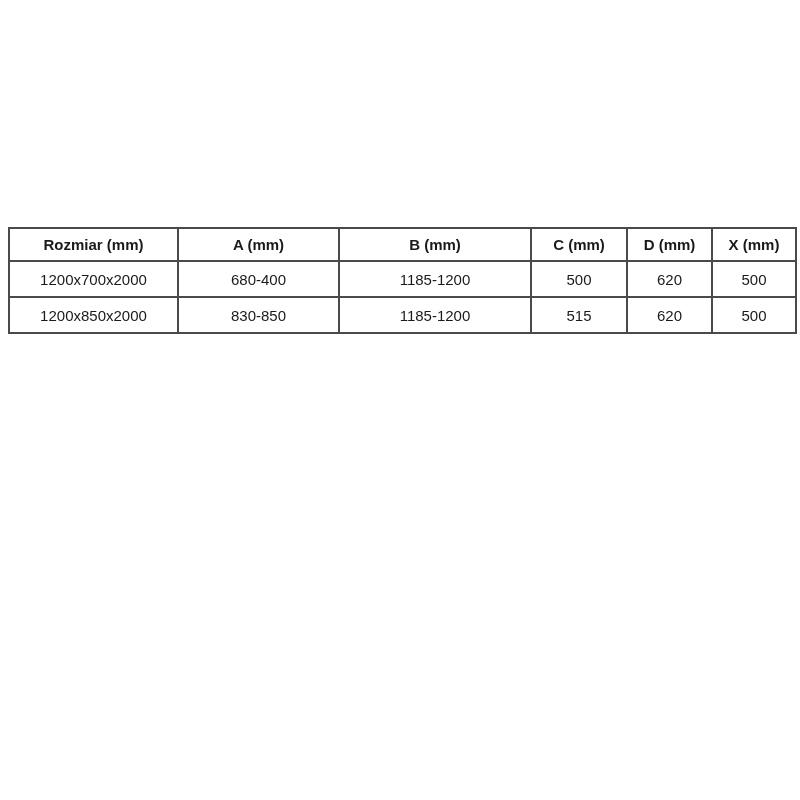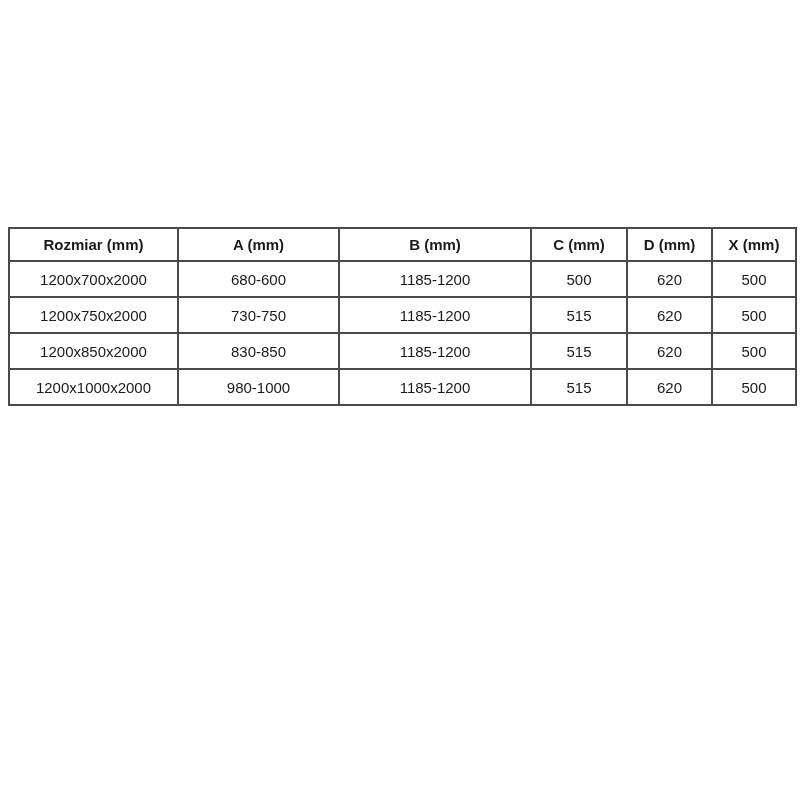--- a/index.html
+++ b/index.html
@@ -70,46 +70,30 @@
             <th>A (mm)</th>
             <th>B (mm)</th>
             <th>C (mm)</th>
             <th>D (mm)</th>
             <th>X (mm)</th>
           </tr>
       </thead>
       <tbody>
           <tr>
             <td>1200x700x2000</td>
-            <td>680-600</td>
+            <td>680-400</td>
             <td>1185-1200</td>
             <td>500</td>
-            <td>620</td>
-            <td>500</td>
-          </tr>
-          <tr>
-            <td>1200x750x2000</td>
-            <td>730-750</td>
-            <td>1185-1200</td>
-            <td>515</td>
             <td>620</td>
             <td>500</td>
           </tr>
           <tr>
             <td>1200x850x2000</td>
             <td>830-850</td>
             <td>1185-1200</td>
             <td>515</td>
             <td>620</td>
             <td>500</td>
           </tr>
-          <tr>
-            <td>1200x1000x2000</td>
-            <td>980-1000</td>
-            <td>1185-1200</td>
-            <td>515</td>
-            <td>620</td>
-            <td>500</td>
-          </tr>
         </tbody>
     </table>
   </div>
 </div>
 
 </body></html>

